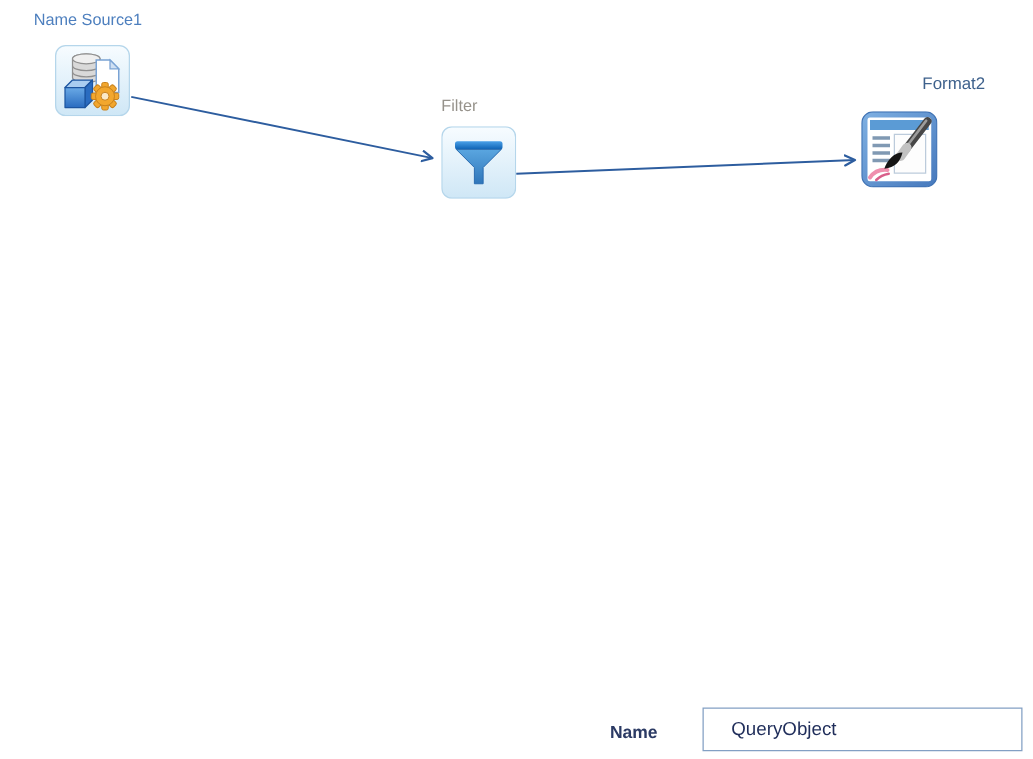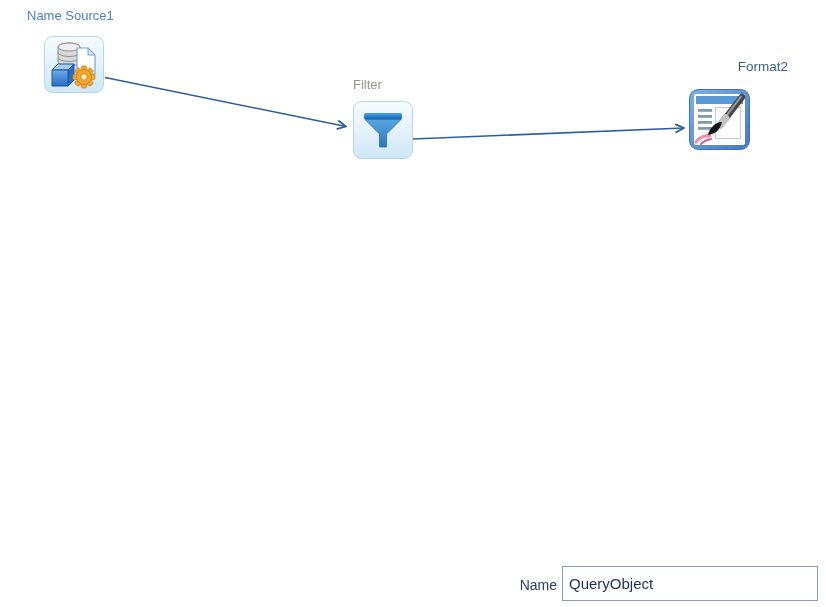--- a/index.html
+++ b/index.html
@@ -26,30 +26,30 @@
   .lbl-filter { left: 353px; top: 77px; width: 60px; text-align: left; color: #96928b; }
   .lbl-format { left: 686px; top: 59px; width: 66px; text-align: center;
                 color: #3e618c; font-weight: normal; font-size: 13.5px; margin-left: 44px; }
   .node-icon { position: absolute; cursor: pointer; }
   .icon-ds     { left: 44px;  top: 36px;  width: 60px; height: 57px; }
   .icon-filter { left: 353px; top: 101px; width: 60px; height: 58px; }
   .icon-format { left: 689px; top: 89px;  width: 61px; height: 61px; }
   .node-icon svg { display: block; width: 100%; height: 100%; }
   .name-label {
     position: absolute; left: 457px; top: 577px; width: 100px;
-    text-align: right; font-size: 14px; color: #2b3a64;
+    text-align: center; font-size: 14px; color: #2b3a64; font-weight: bold;
   }
   .name-input {
     position: absolute; left: 562px; top: 566px;
     width: 256px; height: 35px;
     border: 1px solid #83a0c4; border-radius: 0;
     background: #ffffff;
     font-family: "Liberation Sans", sans-serif;
     font-size: 15px; color: #1f2d5a;
-    padding: 0 6px; outline: none;
+    padding: 0 22px; outline: none;
   }
 </style>
 </head>
 <body>
 
 <div class="stage">
 
   <svg class="connectors">
     <defs>
       <marker id="arrowhead" markerWidth="14" markerHeight="14" refX="9" refY="5" orient="auto" markerUnits="userSpaceOnUse">

